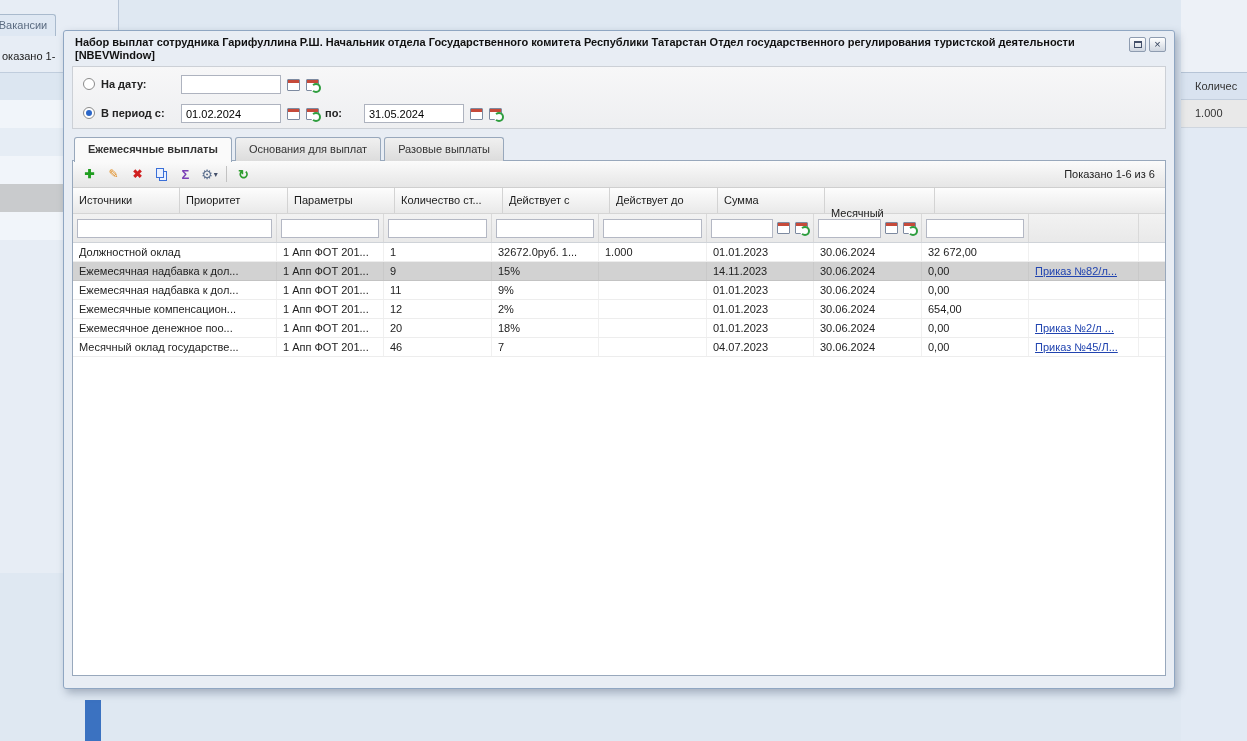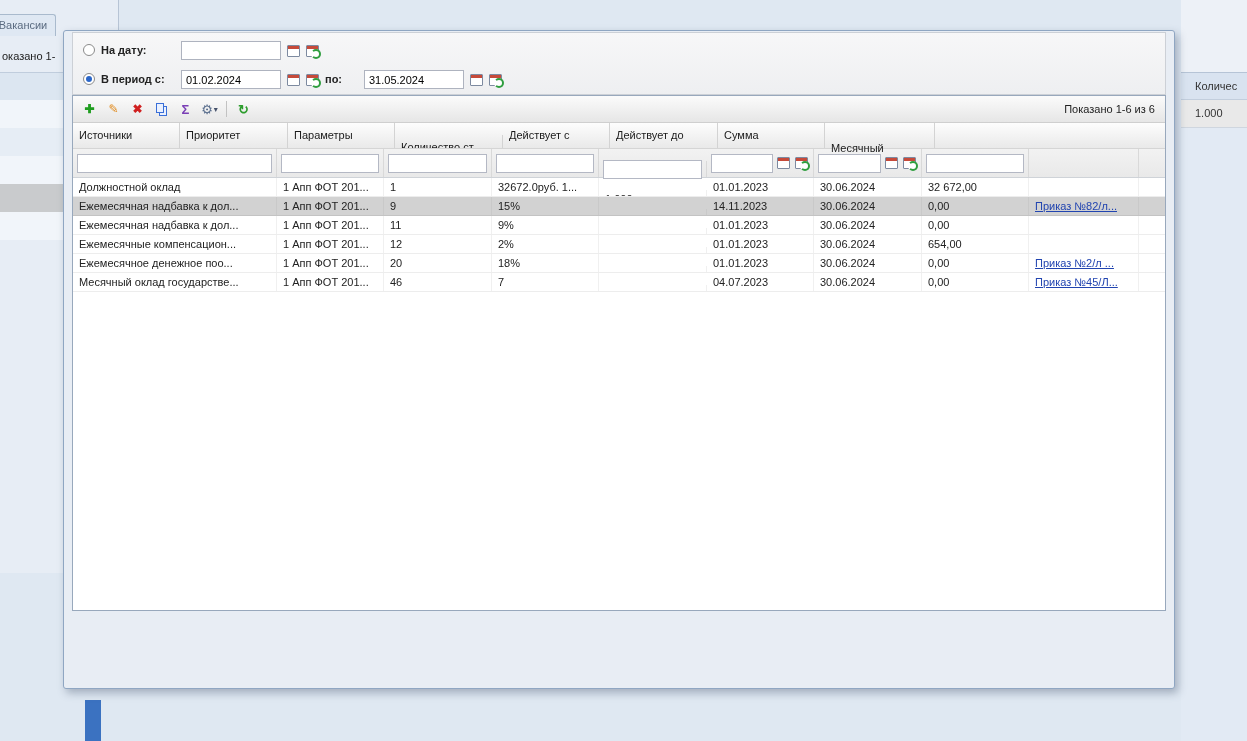--- a/index.html
+++ b/index.html
@@ -120,21 +120,21 @@
   .linktext { color:#2144b0; text-decoration:underline; cursor:pointer; }
 
   .spacer { flex:1; background:#fff; }
 
   .srow { height:23px; flex:0 0 23px; display:flex; background:#f2f2f2;
     border-top:1px solid #d8d8d8; font-weight:bold; align-items:center; }
   .scell { padding:0 6px; }
   .scell.num { padding-right:38px; }
 
   .c0{width:204px;} .c1{width:107px;} .c2{width:108px;} .c3{width:107px;}
-  .c4{width:108px;margin-top:12px;} .c5{width:107px;} .c6{width:108px;} .c7{width:107px;}
+  .c4{width:108px;} .c5{width:107px;} .c6{width:108px;} .c7{width:107px;}
   .c8{width:110px;} .cf{flex:1; border-right:none;}
 </style>
 </head>
 <body>
 
 <div class="bg-left">
   <div class="bg-tab">Вакансии</div>
   <div class="bg-parttext">оказано 1-</div>
   <div class="bg-stripe s1"></div>
   <div class="bg-stripe s2"></div>
@@ -144,20 +144,21 @@
   <div class="bg-stripe s6"></div>
 </div>
 <div class="bg-right">
   <div class="bg-right-top"></div>
   <div class="bg-right-hdr">Количес</div>
   <div class="bg-right-row">1.000</div>
 </div>
 <div class="bg-blue-box"></div>
 
 <div class="window">
+  <div class="w-title">Набор выплат сотрудника Гарифуллина Р.Ш. Начальник отдела Государственного комитета Республики Татарстан Отдел государственного регулирования туристской деятельности [NBEVWindow]</div>
   <div class="w-btns">
     <div class="w-btn">
         <span class="restore-glyph"></span>
       </div>
     <div class="w-btn">
         <span>×</span>
       </div>
   </div>
 
   <div class="filter-panel">
@@ -186,20 +187,25 @@
       <input class="f-input" style="left: 291px;" value="31.05.2024">
       <span class="cal-btn" style="left:394px;">
           <span class="cal"></span>
         </span>
       <span class="cal-btn" style="left:413px;">
           <span class="cal green"></span>
         </span>
     </div>
   </div>
 
+  <div class="tabs">
+    <div class="tab active">Ежемесячные выплаты</div>
+    <div class="tab">Основания для выплат</div>
+    <div class="tab">Разовые выплаты</div>
+  </div>
 
   <div class="panel">
 
     <div class="toolbar">
       <div class="tbtn">
           <span class="i-add">✚</span>
         </div>
       <div class="tbtn">
           <span class="i-edit">✎</span>
         </div>

